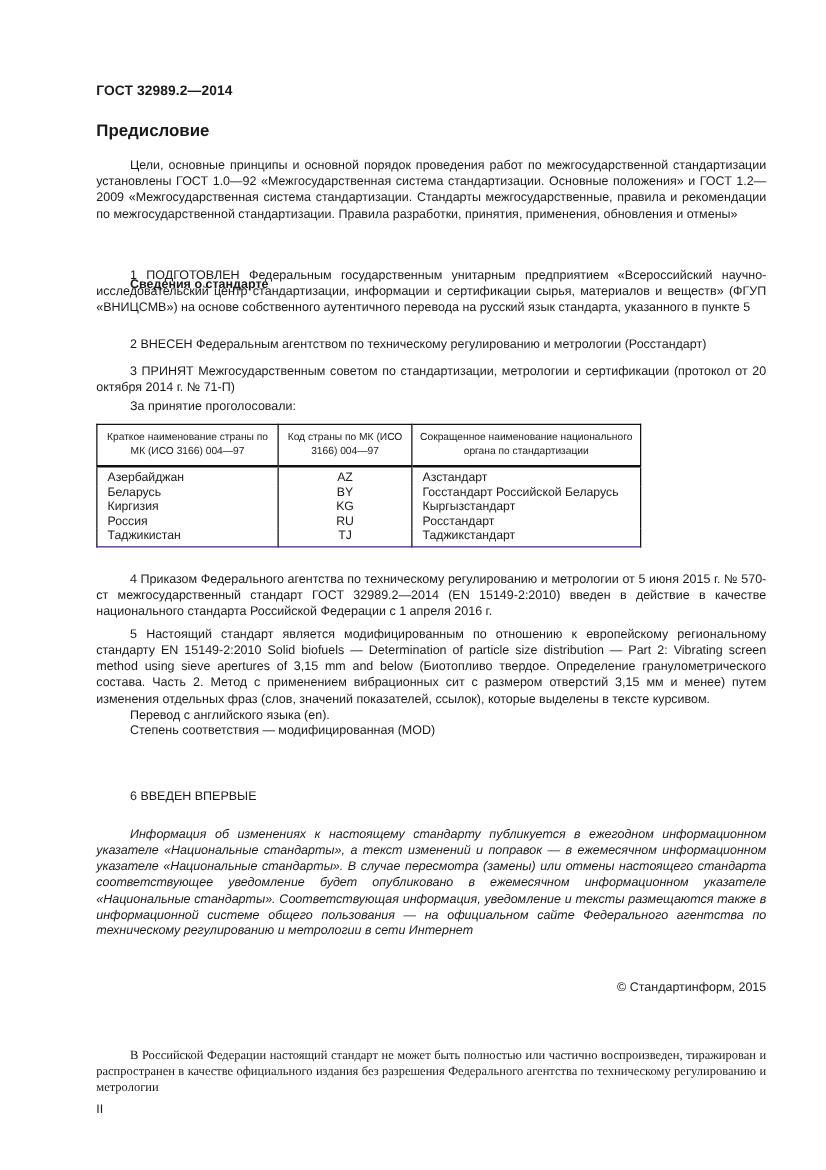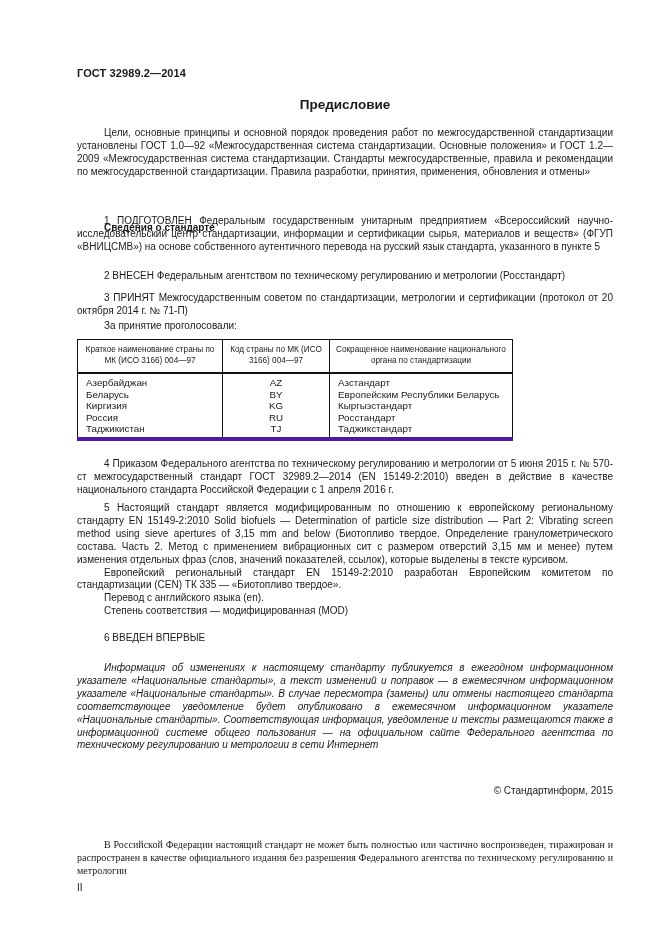--- a/index.html
+++ b/index.html
@@ -2,40 +2,40 @@
 <html><head>
 <meta charset="utf-8">
 <style>
   html, body { margin: 0; padding: 0; background: #ffffff; }
   body {
     width: 661px; height: 936px; position: relative; overflow: hidden;
     font-family: "Liberation Sans", sans-serif; color: #1a1a1a;
   }
   .page { position: absolute; left: 77px; top: 0; width: 536px; }
   .doc-code { position: absolute; top: 67px; left: 0; font-weight: bold; font-size: 11px; letter-spacing: 0.1px; }
-  .title { position: absolute; top: 97px; left: 0; width: 536px; text-align: center; font-weight: bold; font-size: 13.5px; }
+  .title { position: absolute; top: 97px; left: 0; width: 536px; font-weight: bold; font-size: 13.5px; }
   p { margin: 0; font-size: 10px; line-height: 12.9px; text-align: justify; }
   .ind { text-indent: 27px; }
   .block { position: absolute; left: 0; width: 536px; }
   .bold { font-weight: bold; margin-top: 27px; }
   .it { font-style: italic; }
   table.vote {
     position: absolute; left: 0; top: 339px; width: 436px;
     border-collapse: collapse; font-size: 9.8px;
   }
   table.vote th {
     font-weight: normal; font-size: 8.2px; line-height: 11px; text-align: center;
     border: 1px solid #111; border-bottom: 2.5px solid #111; padding: 4px 2px 6px 2px; vertical-align: middle;
   }
   table.vote td {
     border-left: 1px solid #111; border-right: 1px solid #111;
     padding: 0 8px; line-height: 11.5px; vertical-align: top;
   }
   table.vote tr.first td { padding-top: 3px; }
-  table.vote tr.last td { border-bottom: 4px solid #4c1d95; padding-bottom: 2px; margin-top: 28px; }
+  table.vote tr.last td { border-bottom: 1px solid #4c1d95; padding-bottom: 2px; margin-top: 28px; }
   table.vote td.c { text-align: center; }
   .right { text-align: right; }
   .pagenum { position: absolute; left: 0; top: 882px; font-size: 10px; }
 </style>
 </head>
 <body>
 
 <div class="page">
   <div class="doc-code">ГОСТ 32989.2—2014</div>
   <div class="title">Предисловие</div>
@@ -75,21 +75,21 @@
     </thead>
     <tbody>
       <tr class="first">
         <td>Азербайджан</td>
         <td class="c">AZ</td>
         <td>Азстандарт</td>
       </tr>
       <tr>
         <td>Беларусь</td>
         <td class="c">BY</td>
-        <td>Европейским Республики Беларусь</td>
+        <td>Госстандарт Российской Беларусь</td>
       </tr>
       <tr>
         <td>Киргизия</td>
         <td class="c">KG</td>
         <td>Кыргызстандарт</td>
       </tr>
       <tr>
         <td>Россия</td>
         <td class="c">RU</td>
         <td>Росстандарт</td>
@@ -100,21 +100,20 @@
         <td>Таджикстандарт</td>
       </tr>
     </tbody>
   </table>
 
   <div class="block" style="top:458px;">
     <p class="ind">4 Приказом Федерального агентства по техническому регулированию и метрологии от 5 июня 2015 г. № 570-ст межгосударственный стандарт ГОСТ 32989.2—2014 (EN 15149-2:2010) введен в действие в качестве национального стандарта Российской Федерации с 1 апреля 2016 г.</p>
   </div>
   <div class="block" style="top:502px;">
     <p class="ind">5 Настоящий стандарт является модифицированным по отношению к европейскому региональному стандарту EN 15149-2:2010 Solid biofuels — Determination of particle size distribution — Part 2: Vibrating screen method using sieve apertures of 3,15 mm and below (Биотопливо твердое. Определение гранулометрического состава. Часть 2. Метод с применением вибрационных сит с размером отверстий 3,15 мм и менее) путем изменения отдельных фраз (слов, значений показателей, ссылок), которые выделены в тексте курсивом.</p>
-    <p class="ind">Европейский региональный стандарт EN 15149-2:2010 разработан Европейским комитетом по стандартизации (CEN) ТК 335 — «Биотопливо твердое».</p>
     <p class="ind">Перевод с английского языка (en).</p>
     <p class="ind">Степень соответствия — модифицированная (MOD)</p>
   </div>
   <div class="block" style="top:632px;">
     <p class="ind">6 ВВЕДЕН ВПЕРВЫЕ</p>
   </div>
 
   <div class="block" style="top:662px;">
     <p class="ind it">Информация об изменениях к настоящему стандарту публикуется в ежегодном информационном указателе «Национальные стандарты», а текст изменений и поправок — в ежемесячном информационном указателе «Национальные стандарты». В случае пересмотра (замены) или отмены настоящего стандарта соответствующее уведомление будет опубликовано в ежемесячном информационном указателе «Национальные стандарты». Соответствующая информация, уведомление и тексты размещаются также в информационной системе общего пользования — на официальном сайте Федерального агентства по техническому регулированию и метрологии в сети Интернет</p>
   </div>

